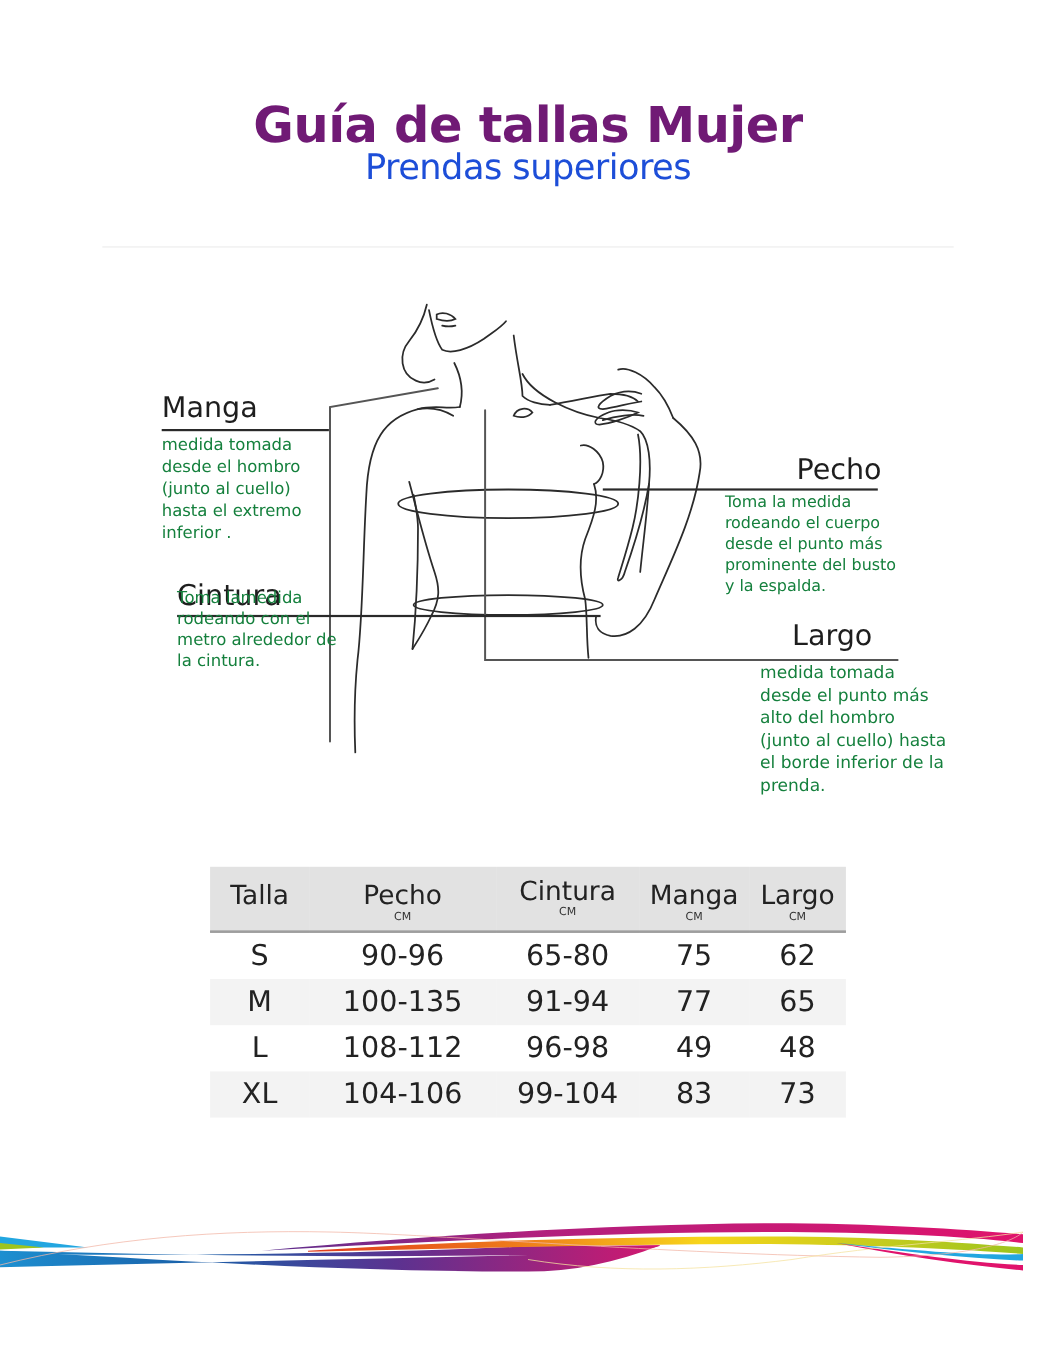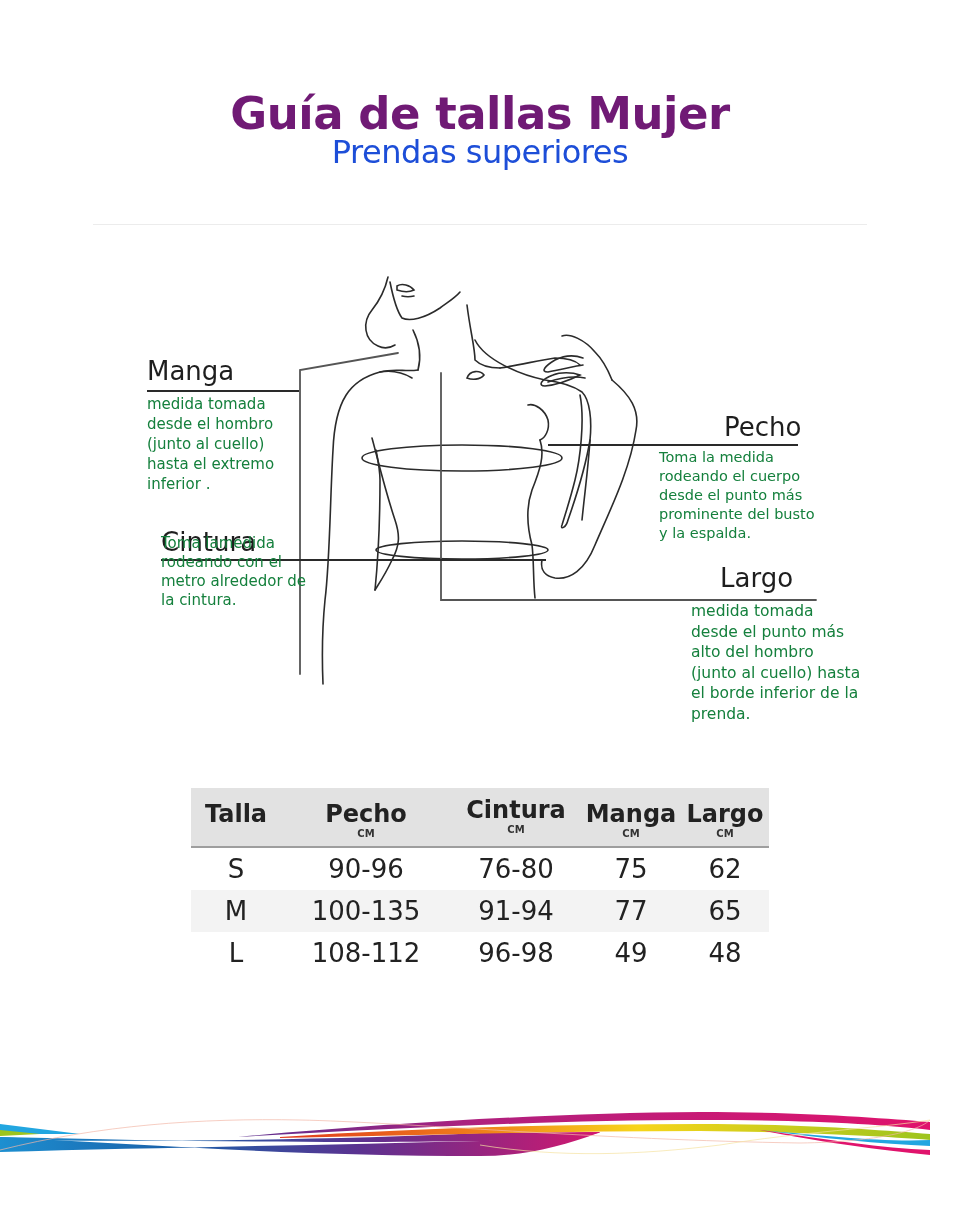--- a/index.html
+++ b/index.html
@@ -5,21 +5,21 @@
   html,body{margin:0;padding:0;background:#ffffff;}
   body{width:960px;height:1232px;position:relative;overflow:hidden;font-family:"DejaVu Sans",sans-serif;color:#222;}
   .title{position:absolute;left:0;width:960px;top:84px;text-align:center;font-family:"DejaVu Sans",sans-serif;font-weight:bold;font-size:45px;color:#701a75;letter-spacing:-0.5px;line-height:60px;}
   .subtitle{position:absolute;left:0;width:960px;top:132px;text-align:center;font-family:"DejaVu Sans",sans-serif;font-size:32px;color:#1d4ed8;line-height:40px;letter-spacing:-0.5px;}
   .divider{position:absolute;left:93px;top:224px;width:774px;height:1px;background:#ececec;}
   .illus{position:absolute;left:0;top:0;width:960px;height:1232px;}
   .lbl{position:absolute;font-family:"DejaVu Sans",sans-serif;font-size:26px;color:#1e1e1e;line-height:30px;}
   .desc{position:absolute;font-family:"DejaVu Sans",sans-serif;font-size:15px;color:#15803d;line-height:20px;white-space:pre-line;}
   .hline{position:absolute;height:2px;background:#2a2a2a;}
   table.sizes{position:absolute;left:191px;top:788px;width:578px;border-collapse:collapse;}
-  table.sizes th{background:#e2e2e2;height:58px;padding:0;font-weight:bold;font-size:24px;color:#222;text-align:center;vertical-align:top;border-bottom:2px solid #9e9e9e;}
+  table.sizes th{background:#e2e2e2;height:58px;padding:0;font-weight:normal;font-size:24px;color:#222;text-align:center;vertical-align:top;border-bottom:2px solid #9e9e9e;}
   table.sizes th .h{display:block;padding-top:12px;line-height:28px;}
   table.sizes th .u{display:block;font-size:10px;color:#333;line-height:12px;}
   table.sizes td{height:42px;padding:0;font-size:26px;text-align:center;color:#222;}
   table.sizes tr.alt td{background:#f3f3f3;}
   .footer-wave{position:absolute;left:0;top:1105px;width:960px;height:60px;}
 </style>
 </head>
 <body>
 
 <div class="title">Guía de tallas Mujer</div>
@@ -117,37 +117,44 @@
       <th style="width:88px;">
           <span class="h">Largo</span>
           <span class="u">CM</span>
         </th>
     </tr>
   </thead>
   <tbody>
     <tr>
       <td>S</td>
       <td>90-96</td>
-      <td>76-80</td>
+      <td>65-80</td>
       <td>75</td>
       <td>62</td>
     </tr>
     <tr class="alt">
       <td>M</td>
       <td>100-135</td>
       <td>91-94</td>
       <td>77</td>
       <td>65</td>
     </tr>
     <tr>
       <td>L</td>
       <td>108-112</td>
       <td>96-98</td>
       <td>49</td>
       <td>48</td>
+    </tr>
+    <tr class="alt">
+      <td>XL</td>
+      <td>104-106</td>
+      <td>99-104</td>
+      <td>83</td>
+      <td>73</td>
     </tr>
   </tbody>
 </table>
 
 <svg class="footer-wave" viewBox="0 1105 960 60" preserveAspectRatio="none">
   <defs>
     <linearGradient id="gBlue" x1="0" x2="1" y1="0" y2="0">
       <stop offset="0" stop-color="#1d8fd0"></stop>
       <stop offset="0.3" stop-color="#1a5fa8"></stop>
       <stop offset="0.6" stop-color="#5b3290"></stop>

